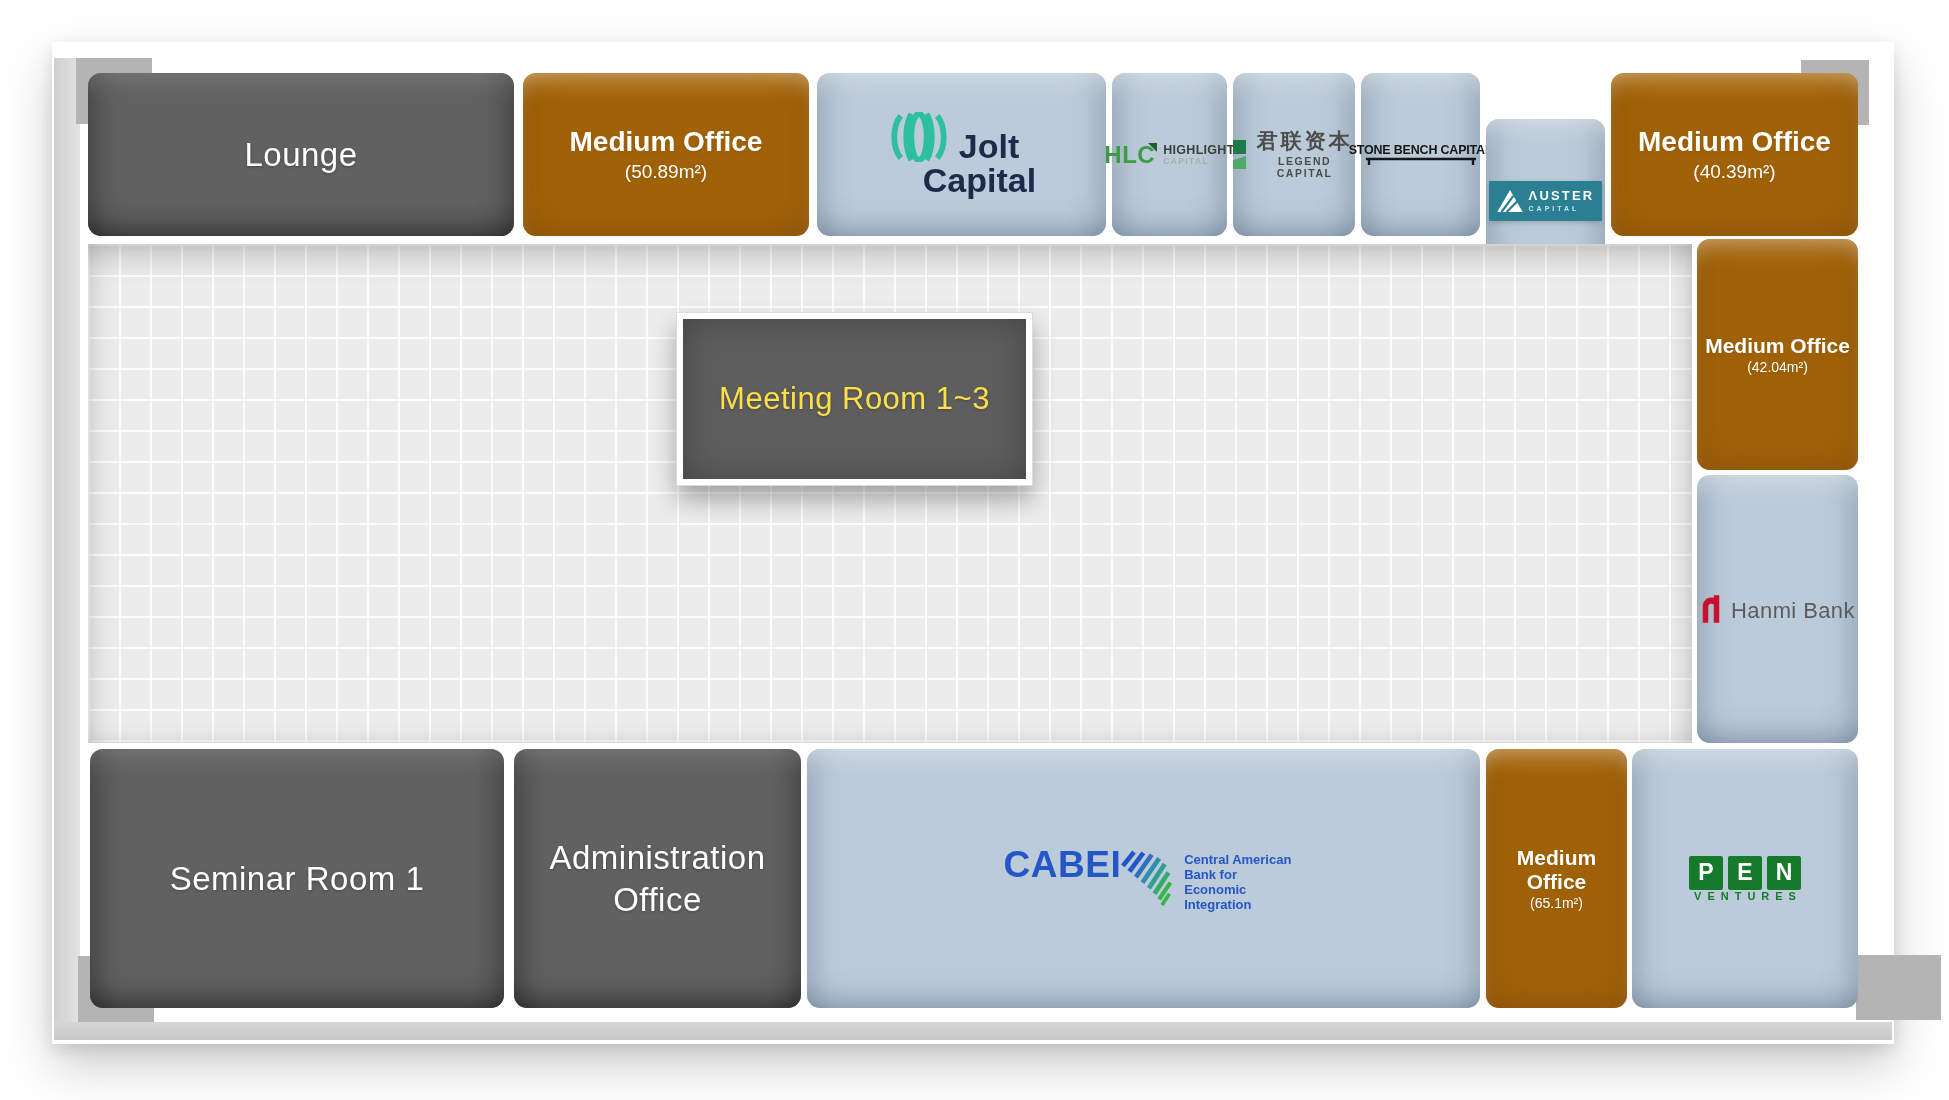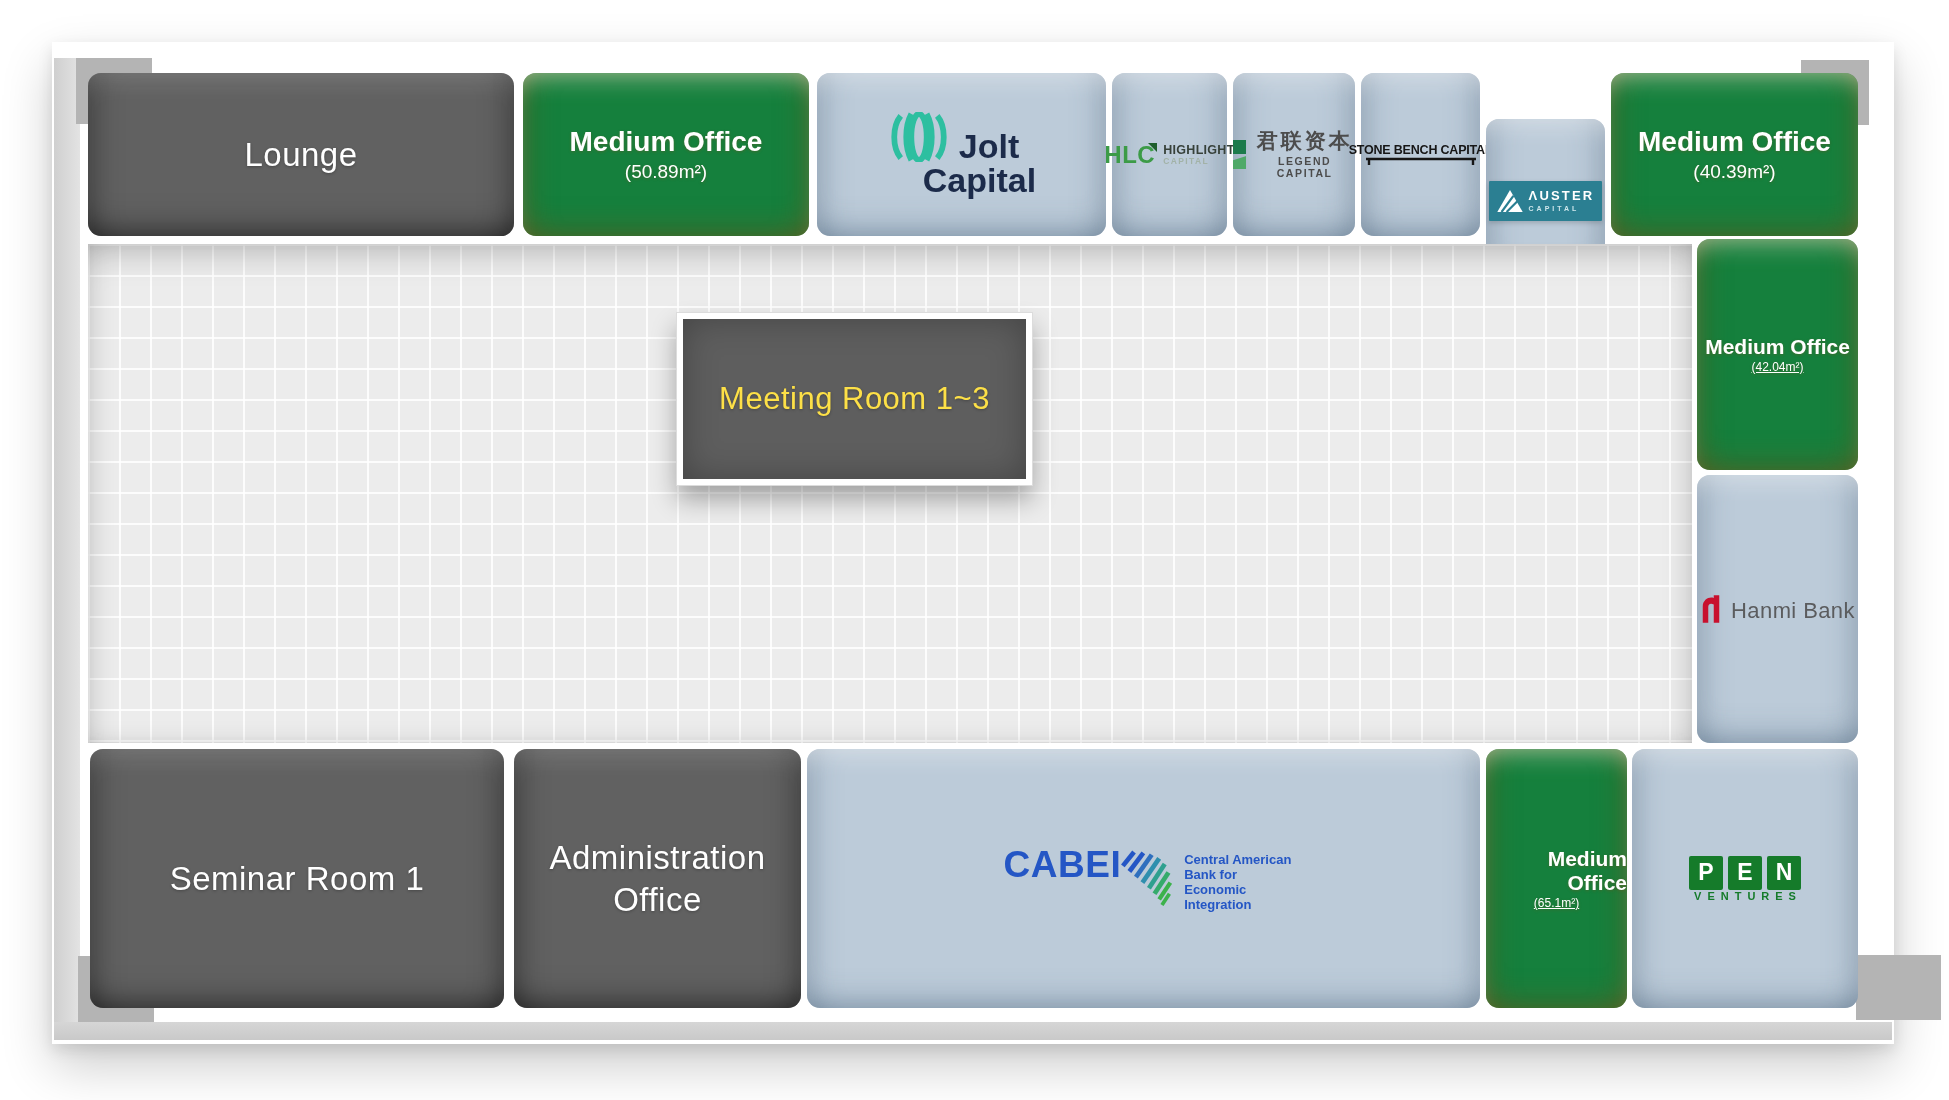--- a/index.html
+++ b/index.html
@@ -16,25 +16,25 @@
              background:linear-gradient(to right,#cfcfcf,#e3e3e3);}
   .edge-bottom{position:absolute;left:2px;bottom:4px;width:1838px;height:18px;z-index:0;
                background:linear-gradient(to bottom,#d6d6d6,#c9c9c9);}
   .room{position:absolute;z-index:2;display:flex;flex-direction:column;align-items:center;
         justify-content:center;text-align:center;border-radius:13px;}
   .dark{background:#616161;color:#fff;
         box-shadow:inset 0 20px 26px -16px rgba(255,255,255,.22),
                    inset 0 -22px 32px -18px rgba(0,0,0,.5),
                    inset 24px 0 32px -22px rgba(0,0,0,.38),
                    inset -24px 0 32px -22px rgba(0,0,0,.38);}
-  .tan{background:#15803d;color:#fff;
+  .tan{background:#a16207;color:#fff;
        box-shadow:inset 0 18px 24px -14px rgba(255,236,214,.55),
                   inset 0 -22px 32px -18px rgba(128,77,23,.48),
                   inset 24px 0 32px -22px rgba(128,77,23,.40),
-                  inset -24px 0 32px -22px rgba(128,77,23,.40);text-align:right;}
+                  inset -24px 0 32px -22px rgba(128,77,23,.40);}
   .blue{background:#bccbd9;
         box-shadow:inset 0 18px 24px -14px rgba(255,255,255,.55),
                    inset 0 -22px 32px -18px rgba(62,88,114,.45),
                    inset 24px 0 32px -22px rgba(62,88,114,.38),
                    inset -24px 0 32px -22px rgba(62,88,114,.38);}
   .grid-area{position:absolute;left:36px;top:202px;width:1604px;height:499px;z-index:2;
         background-color:#ececec;
         background-image:linear-gradient(rgba(255,255,255,.85) 2px,rgba(0,0,0,0) 2px),
                          linear-gradient(90deg,rgba(255,255,255,.85) 2px,rgba(0,0,0,0) 2px);
         background-size:31px 31px;
@@ -44,21 +44,21 @@
                    inset -24px 0 30px -22px rgba(0,0,0,.15);}
   .meeting-sign{position:absolute;left:589px;top:69px;width:355px;height:172px;
         background:#5e5e5e;border:6px solid #ffffff;box-sizing:border-box;
         box-shadow:0 0 0 1px #dcdcdc,0 14px 24px rgba(0,0,0,.32),inset 0 0 34px rgba(0,0,0,.28);
         display:flex;align-items:center;justify-content:center;color:#fde047;}
   .room-title{font-size:33px;font-weight:500;letter-spacing:.5px;text-shadow:0 1px 3px rgba(0,0,0,.28);}
   .meeting-sign .room-title{font-size:31px;}
   .mo-title{font-size:28px;font-weight:600;text-shadow:0 1px 3px rgba(128,77,23,.4);}
   .mo-area{font-size:19px;font-weight:400;margin-top:3px;text-shadow:0 1px 3px rgba(128,77,23,.4);}
   .room.small .mo-title{font-size:21px;}
-  .room.small .mo-area{font-size:12px;margin-top:1px;text-decoration:underline;}
+  .room.small .mo-area{font-size:14px;margin-top:1px;}
   .admin-wrap{line-height:1.25;padding:0 26px;}
   
   .jolt-block{display:flex;flex-direction:column;align-items:flex-start;}
   .jolt-row{display:flex;align-items:flex-end;}
   .jolt-word{font-size:34px;font-weight:700;color:#1c2b4a;margin-left:8px;line-height:.95;}
   .jolt-cap{font-size:34px;font-weight:700;color:#1c2b4a;margin-left:36px;margin-top:2px;line-height:.95;}
   .hlc-block{display:flex;align-items:flex-start;}
   .hlc-abbr{font-size:24px;font-weight:800;color:#3c9b47;letter-spacing:.5px;line-height:1;}
   .hlc-wedge{width:0;height:0;border-left:9px solid transparent;border-top:9px solid #1d5e2c;margin-left:-7px;}
   .hlc-col{display:flex;flex-direction:column;align-items:flex-start;margin-left:6px;margin-top:1px;}

